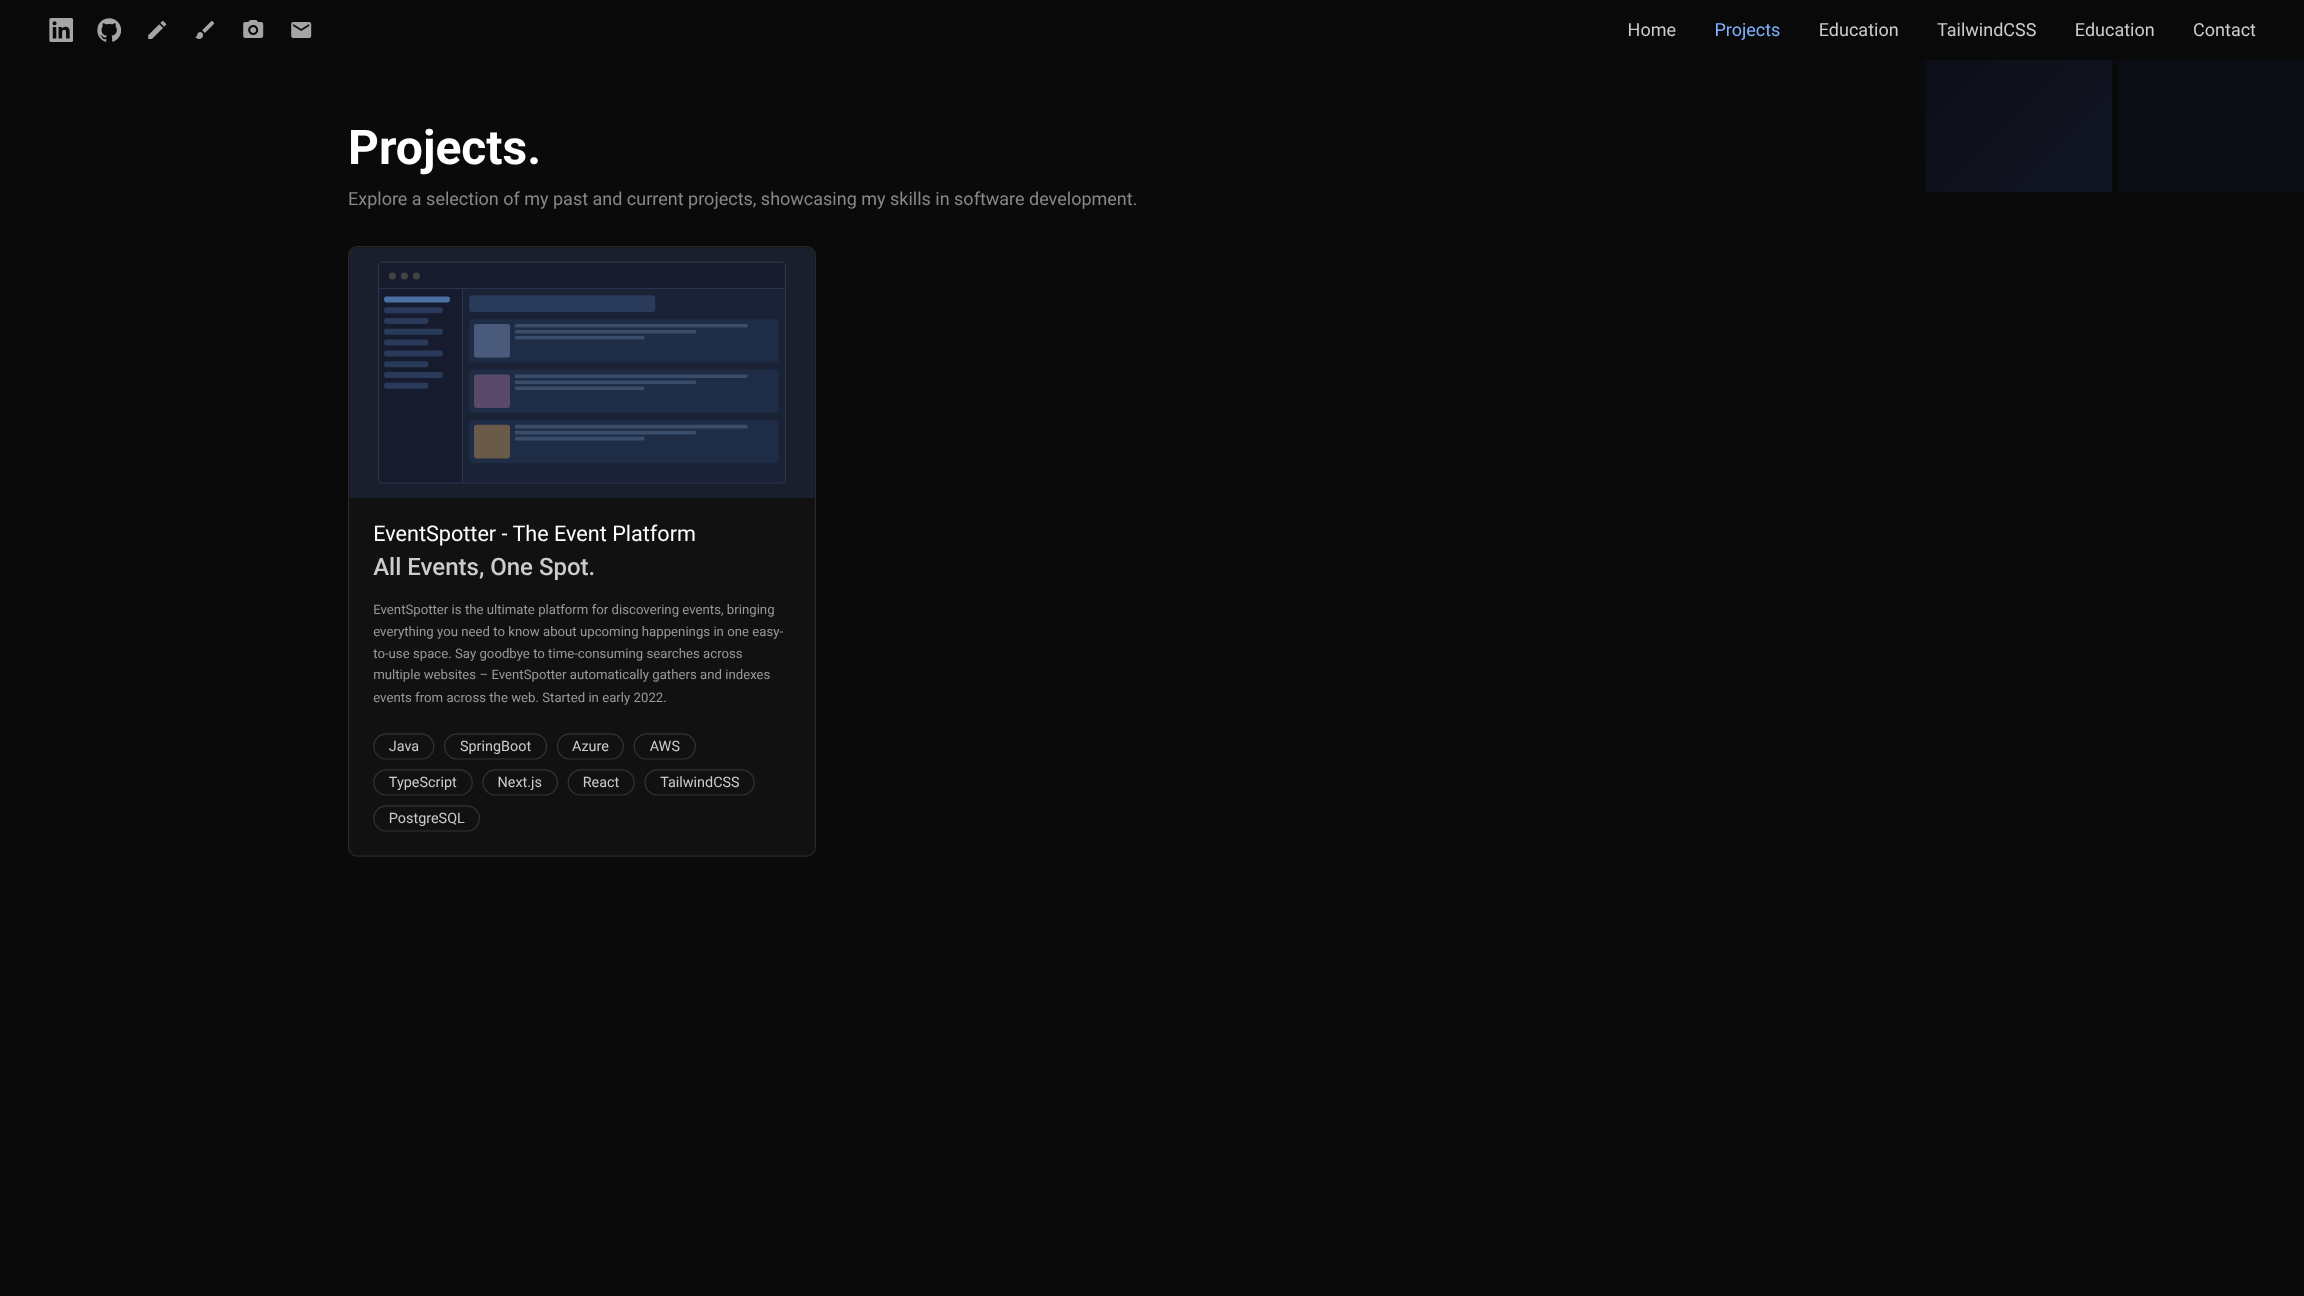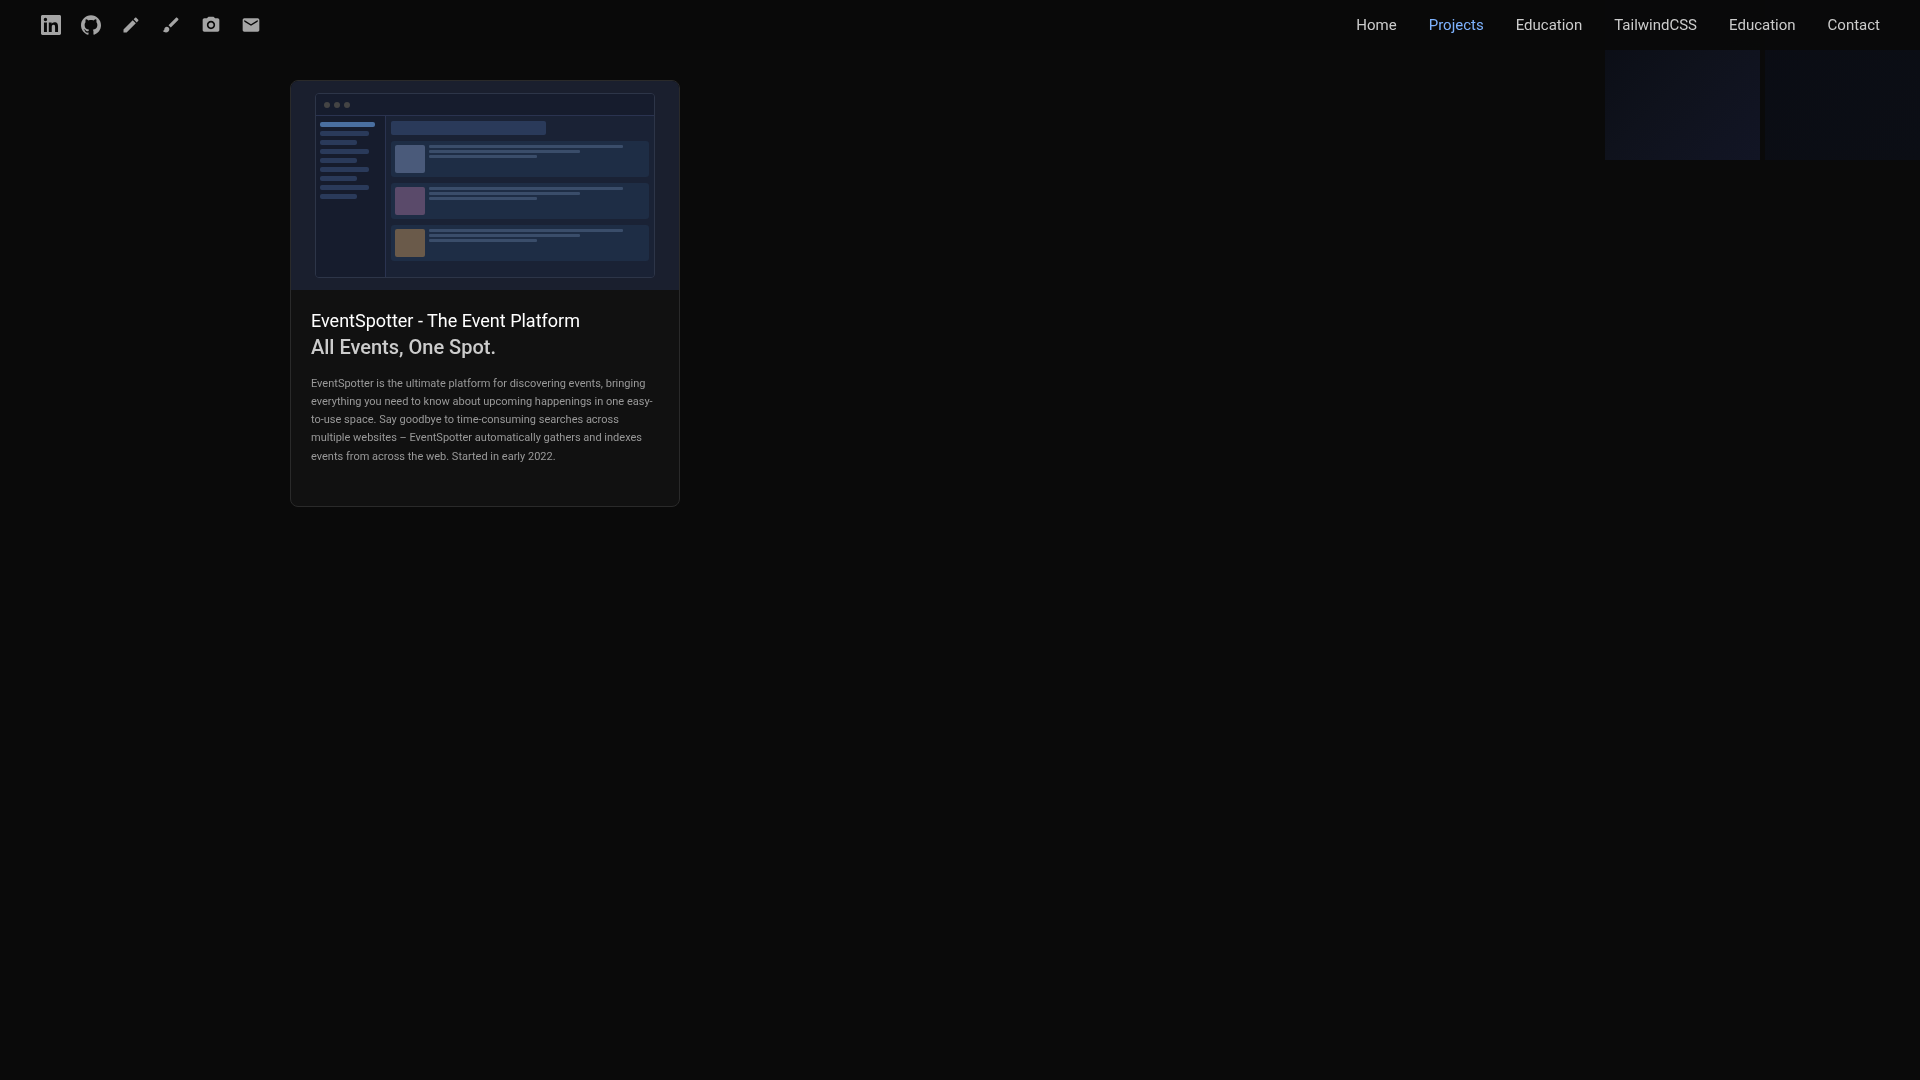--- a/index.html
+++ b/index.html
@@ -333,20 +333,22 @@
     <a class="nav-link">TailwindCSS</a>
     <a class="nav-link">Education</a>
     <a class="nav-link">Contact</a>
   </div>
 </nav>
 
 <div class="right-panel-1"></div>
 <div class="right-panel-2"></div>
 
 <div class="main-content">
+  <h1 class="page-title">Projects.</h1>
+  <p class="page-subtitle">Explore a selection of my past and current projects, showcasing my skills in software development.</p>
 
   <div class="project-card">
 
     <div class="project-screenshot">
       <div class="screenshot-inner">
         <div class="screenshot-topbar">
           <div class="screenshot-dot"></div>
           <div class="screenshot-dot"></div>
           <div class="screenshot-dot"></div>
         </div>
@@ -393,15 +395,26 @@
             </div>
           </div>
         </div>
       </div>
     </div>
 
     <div class="project-info">
       <h2 class="project-title">EventSpotter - The Event Platform</h2>
       <p class="project-subtitle">All Events, One Spot.</p>
       <p class="project-description">EventSpotter is the ultimate platform for discovering events, bringing everything you need to know about upcoming happenings in one easy-to-use space. Say goodbye to time-consuming searches across multiple websites – EventSpotter automatically gathers and indexes events from across the web. Started in early 2022.</p>
+      <div class="tech-tags">
+        <span class="tech-tag">Java</span>
+        <span class="tech-tag">SpringBoot</span>
+        <span class="tech-tag">Azure</span>
+        <span class="tech-tag">AWS</span>
+        <span class="tech-tag">TypeScript</span>
+        <span class="tech-tag">Next.js</span>
+        <span class="tech-tag">React</span>
+        <span class="tech-tag">TailwindCSS</span>
+        <span class="tech-tag">PostgreSQL</span>
+      </div>
     </div>
   </div>
 </div>
 
 </body></html>

